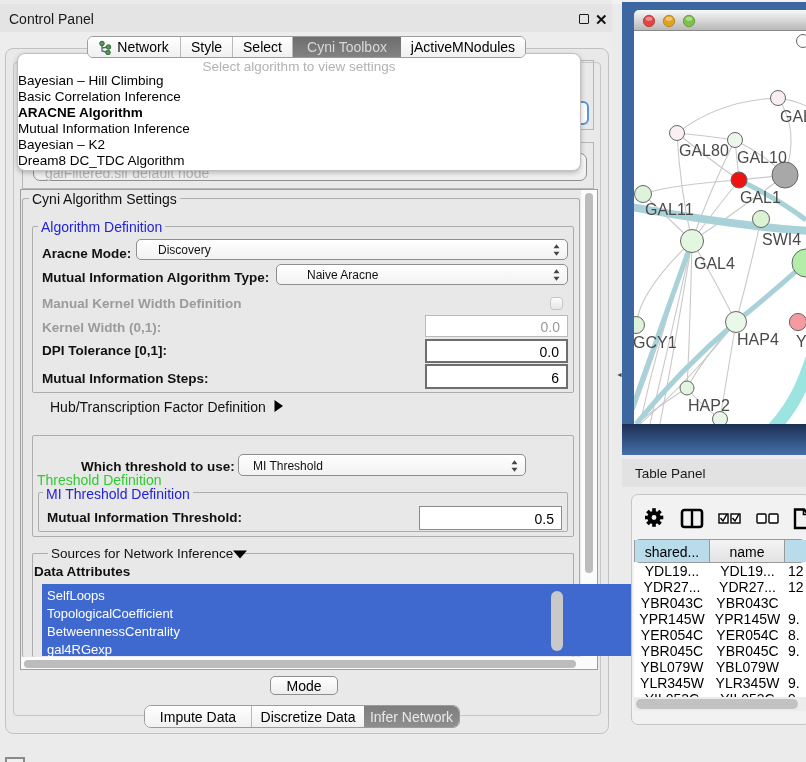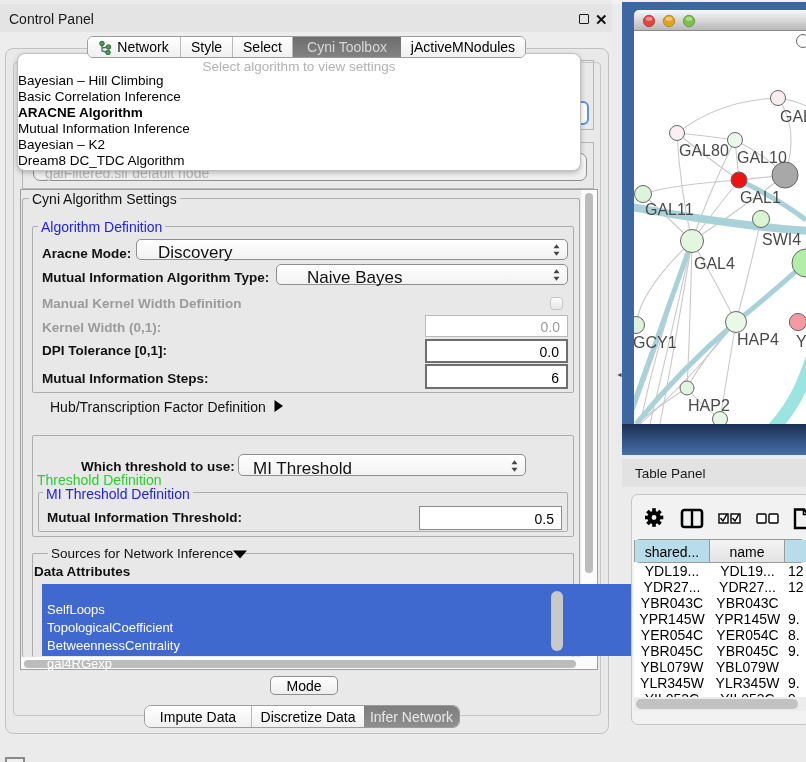--- a/index.html
+++ b/index.html
@@ -5,21 +5,21 @@
 * { margin:0; padding:0; box-sizing:border-box; }
 html,body { width:806px; height:762px; overflow:hidden; }
 body { background:#ebebeb; font-family:"Liberation Sans", sans-serif; position:relative; }
 #page { position:absolute; left:0; top:0; width:806px; height:762px; overflow:hidden; }
 .abs { position:absolute; }
 .bold { font-weight:bold; }
 .lbl { font-size:13.5px; font-weight:bold; color:#111; white-space:nowrap; }
 .dis { color:#9b9b9b; }
 .gtitle { font-size:14px; white-space:nowrap; background:#e8e8e8; padding:0 3px; }
 .gbox { position:absolute; border:1px solid #adadad; border-radius:2px; }
-.combo { position:absolute; background:linear-gradient(#ffffff,#f2f2f2); border:1px solid #8e8e8e; border-radius:5px; font-size:17px; color:#111; }
+.combo { position:absolute; background:linear-gradient(#ffffff,#f2f2f2); border:1px solid #8e8e8e; border-radius:5px; font-size:12px; color:#111; }
 .combo .ar { position:absolute; right:6px; top:3px; width:9px; }
 .field { position:absolute; background:#fff; font-size:14px; text-align:right; padding-right:7px; }
 </style>
 </head>
 <body>
 <div id="page">
 
 <div class="abs" style="left:0; top:0; width:806px; height:4px; background:#f2f2f2;"></div>
 <div class="abs" style="left:0; top:0; width:612px; height:762px; background:#ebebeb;"></div>
 
@@ -70,21 +70,21 @@
 <div class="abs lbl" style="left:42px; top:246px;">Aracne Mode:</div>
 <div class="combo" style="left:136px; top:239px; width:432px; height:21px;">
   <span style="position:absolute; left:21px; top:3px;">Discovery</span>
   <svg class="ar" width="8" height="14" viewBox="0 0 8 14">
         <path d="M4 1.2 L7 5.2 L1 5.2 Z" fill="#444"></path>
         <path d="M4 12.8 L1 8.8 L7 8.8 Z" fill="#444"></path>
       </svg>
 </div>
 <div class="abs lbl" style="left:42px; top:270px;">Mutual Information Algorithm Type:</div>
 <div class="combo" style="left:276px; top:264px; width:292px; height:21px;">
-  <span style="position:absolute; left:30px; top:3px;">Naive Bayes</span>
+  <span style="position:absolute; left:30px; top:3px;">Naive Aracne</span>
   <svg class="ar" width="8" height="14" viewBox="0 0 8 14">
         <path d="M4 1.2 L7 5.2 L1 5.2 Z" fill="#444"></path>
         <path d="M4 12.8 L1 8.8 L7 8.8 Z" fill="#444"></path>
       </svg>
 </div>
 
 <div class="abs lbl dis" style="left:42px; top:296px;">Manual Kernel Width Definition</div>
 <div class="abs" style="left:550px; top:297px; width:13px; height:13px; background:linear-gradient(#fdfdfd,#e6e6e6); border:1px solid #c4c4c4; border-radius:3.5px;"></div>
 
 <div class="abs lbl dis" style="left:42px; top:320px;">Kernel Width (0,1):</div>
@@ -119,21 +119,21 @@
 <div class="field" style="left:419px; top:506px; width:143px; height:24px; border:1px solid #8a8a8a; color:#000; padding-top:4px;">0.5</div>
 
 <div class="gbox" style="left:32px; top:553px; width:542px; height:104px; border-bottom:none;"></div>
 <div class="abs gtitle" style="left:48px; top:546px; color:#111; font-size:13.5px;">Sources for Network Inference</div>
 <svg class="abs" style="left:232px; top:549px;" width="16" height="10" viewBox="0 0 16 10">
       <path d="M1 1.5 L15 1.5 L8 9.5 Z" fill="#000"></path>
     </svg>
 <div class="abs" style="left:34px; top:564px; font-size:13.5px; font-weight:bold; color:#111;">Data Attributes</div>
 
 <div class="abs" style="left:42px; top:584px; width:524px; height:72px; background:#ffffff;"></div>
-<div class="abs" style="left:42px; top:584px; width:592px; height:72px; background:#4069cf; color:#fff; font-size:13px; line-height:18px; padding-left:5px; padding-top:17px;">
+<div class="abs" style="left:42px; top:584px; width:592px; height:72px; background:#4069cf; color:#fff; font-size:13px; line-height:18px; padding-left:5px; padding-top:3px;">
 SelfLoops<br>TopologicalCoefficient<br>BetweennessCentrality<br>gal4RGexp
 </div>
 <div class="abs" style="left:551px; top:591px; width:12px; height:60px; background:#c9c9c9; border-radius:6px;"></div>
 
 <div class="abs" style="left:270px; top:676px; width:68px; height:19px; background:linear-gradient(#ffffff,#ededed); border:1px solid #8e8e8e; border-radius:5px; text-align:center; font-size:14px; padding-top:1px;">Mode</div>
 
 <div class="abs" style="left:144px; top:705px; width:316px; height:23px; background:#fff; border:1px solid #9c9c9c; border-radius:7px; overflow:hidden; display:flex;">
   <div style="width:107px; border-right:1px solid #b9b9b9; display:flex; align-items:center; justify-content:center; font-size:14px; background:linear-gradient(#ffffff,#f0f0f0);">Impute Data</div>
   <div style="width:112px; display:flex; align-items:center; justify-content:center; font-size:14px; background:linear-gradient(#ffffff,#f0f0f0);">Discretize Data</div>
   <div style="flex:1; display:flex; align-items:center; justify-content:center; font-size:14px; background:linear-gradient(#7e7e7e,#8e8e8e); color:#e8e8e8;">Infer Network</div>

